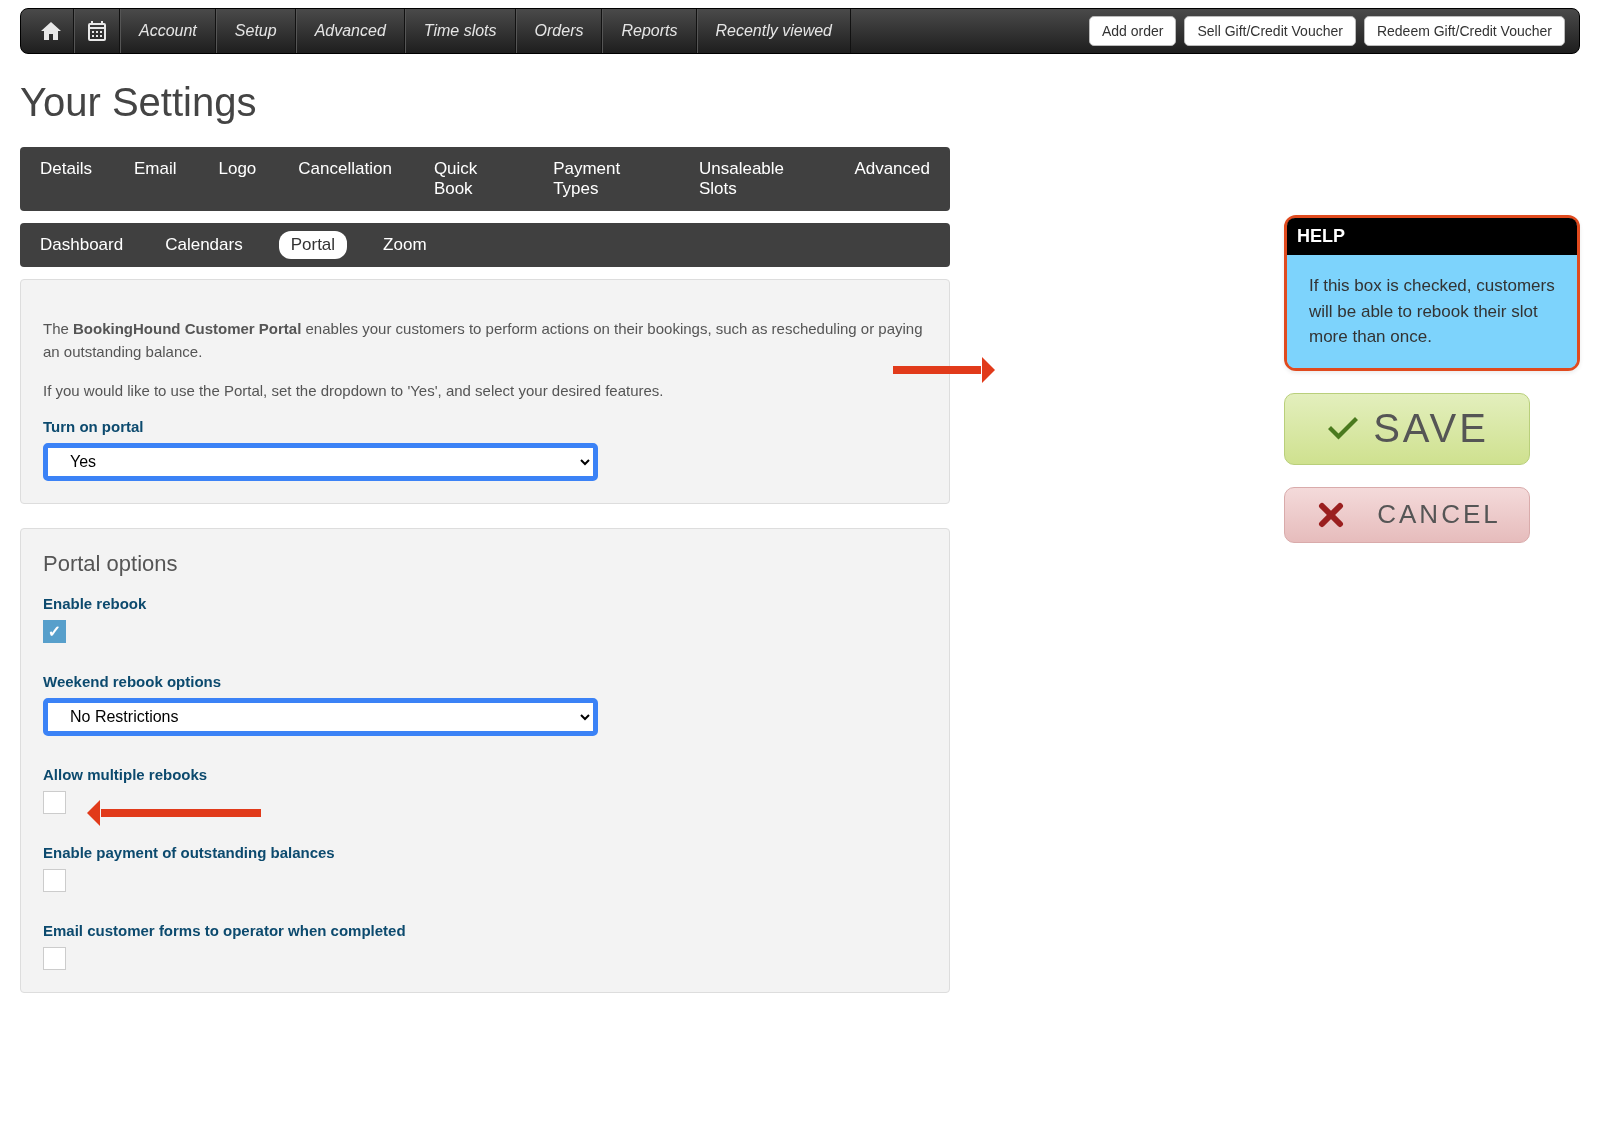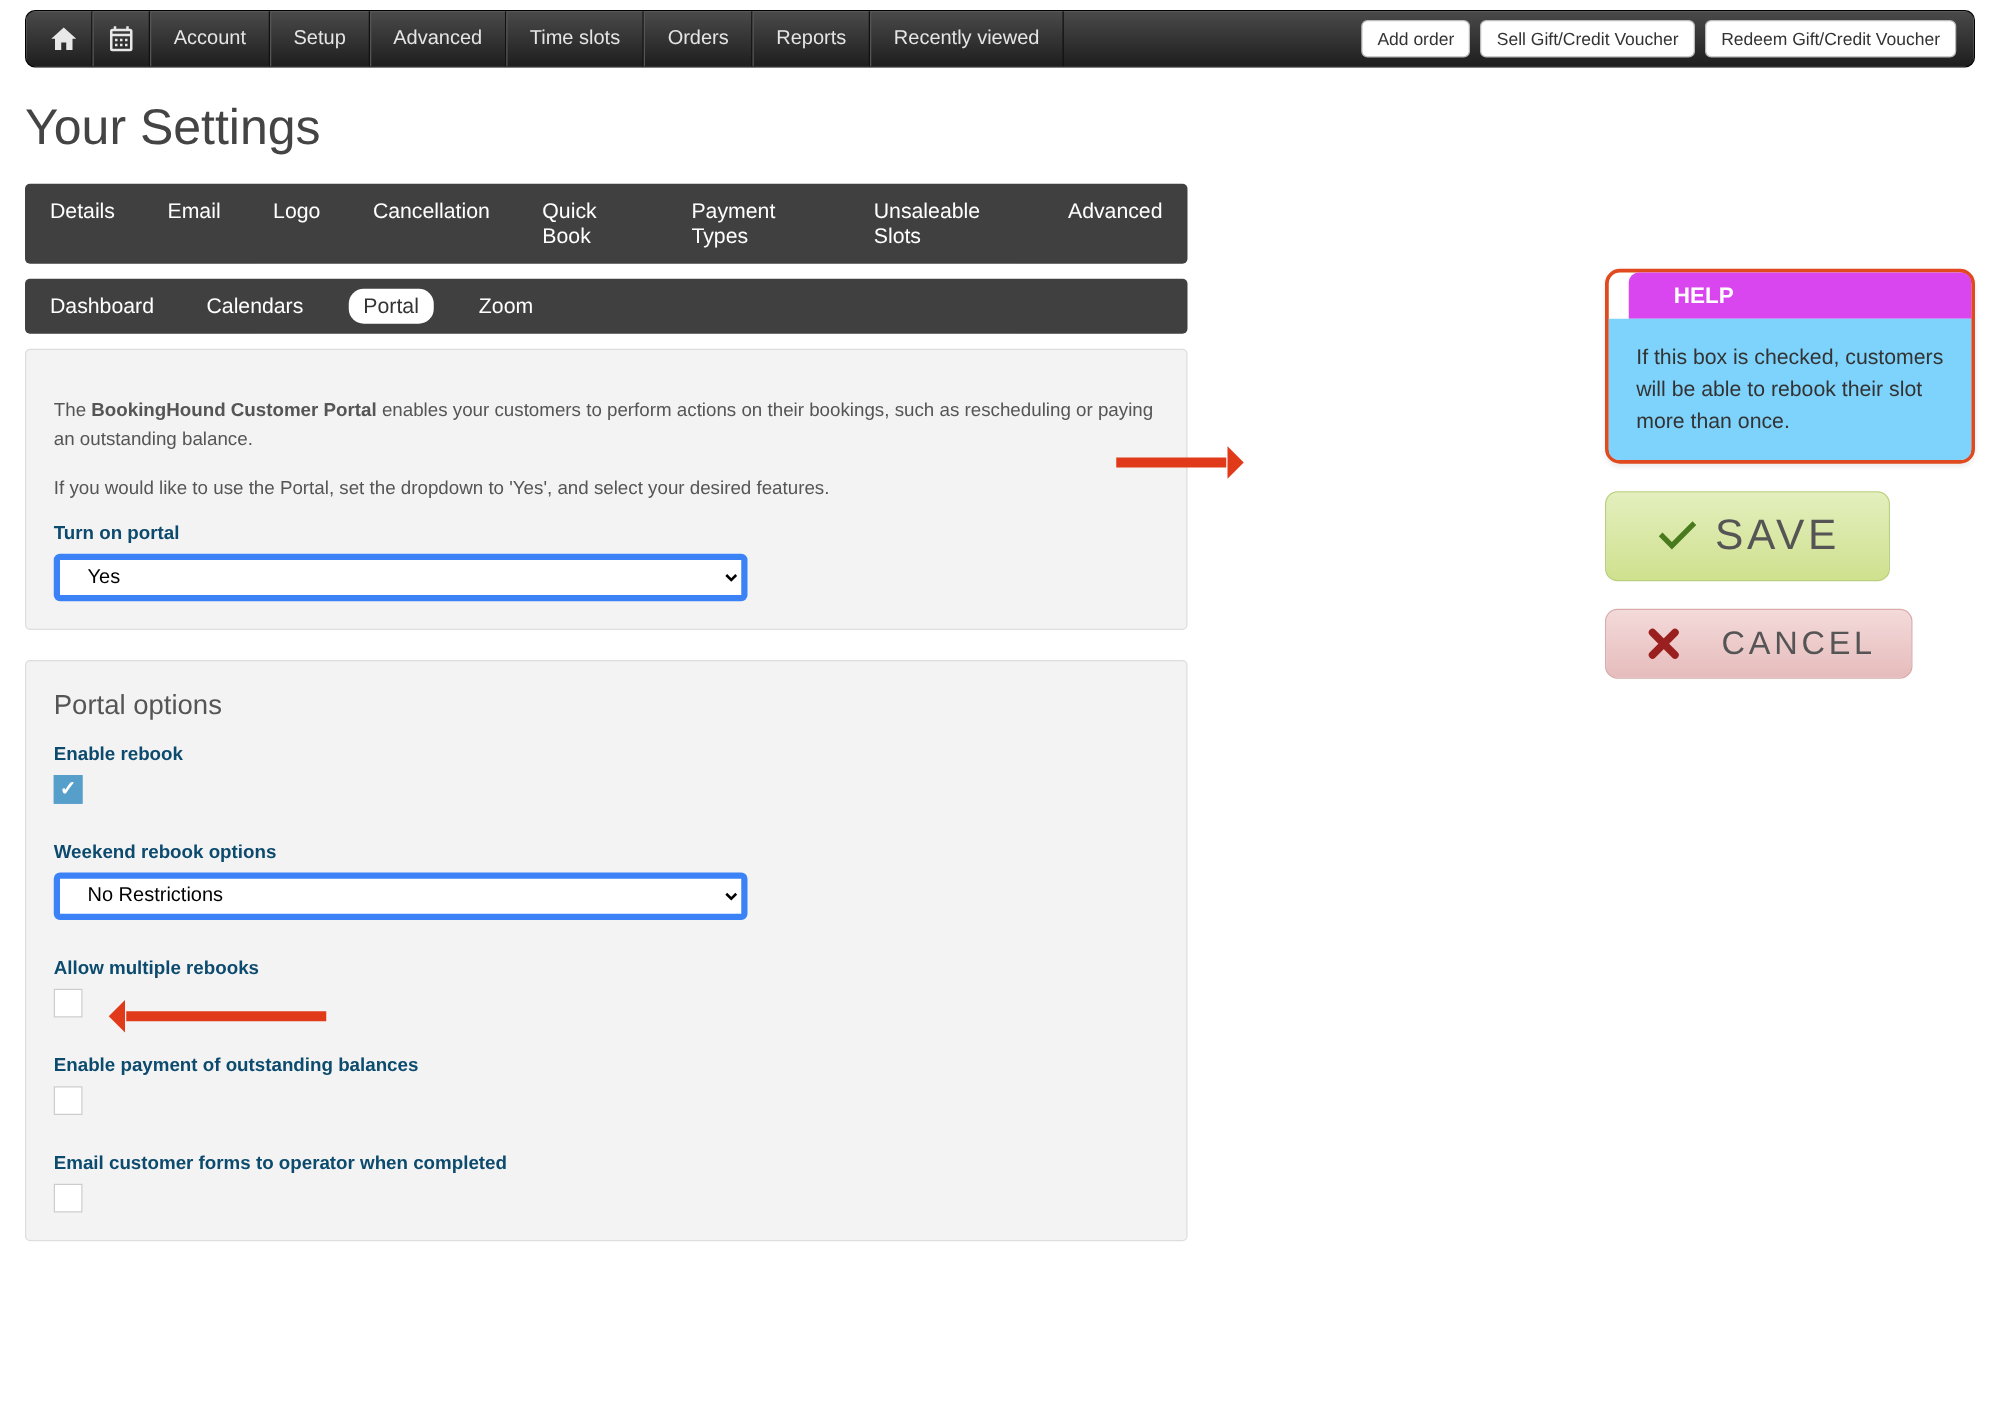--- a/index.html
+++ b/index.html
@@ -20,21 +20,21 @@
     border-radius: 8px;
     height: 46px;
     display: flex;
     align-items: stretch;
     padding: 0 8px;
   }
   .nav-left { display:flex; align-items:stretch; }
   .nav-item, .nav-icon {
     display:flex; align-items:center; justify-content:center;
     color:#e5e5e5; padding:0 18px; border-right:1px solid #111; border-left:1px solid #555;
-    font-size:16px; cursor:pointer;
+    font-size:16px; cursor:pointer;font-style:italic;
   }
   .nav-icon { padding:0 10px; font-size:22px; }
   .nav-item:first-child, .nav-icon:first-child { border-left:none; }
   .nav-right { margin-left:auto; display:flex; align-items:center; gap:8px; padding-right:6px; }
   .nav-btn {
     background:#fff; color:#333; border:1px solid #bbb; border-radius:5px;
     padding:6px 12px; font-size:14px; cursor:pointer;
   }
 
   h1.page-title { font-size:40px; font-weight:500; color:#444; margin:26px 0 22px; }
@@ -70,30 +70,30 @@
     display:flex; align-items:center; justify-content:center; cursor:pointer;
   }
   .chk.checked { background:#579fcb; color:#fff; border-color:#579fcb; }
   .chk.checked::after { content:"✓"; font-size:16px; font-weight:bold; }
 
   .help-box {
     border:3px solid #e04a1e; border-radius:12px; background:#fff;
     box-shadow:0 2px 4px rgba(0,0,0,.08);
   }
   .help-hdr {
-    background:#d946ef; color:#fff; font-weight:700; font-size:18px;
-    padding:8px 36px; border-radius:8px 8px 0 0;margin-left:16px;
+    background:#000000; color:#fff; font-weight:700; font-size:18px;
+    padding:8px 10px; border-radius:8px 8px 0 0;
   }
   .help-body { padding:18px 22px; background:#7dd3fc; border-radius:0 0 8px 8px; font-size:17px; color:#333; line-height:1.5; }
 
   .bigbtn {
     display:flex; align-items:center; justify-content:center;
-    gap:12px; width:228px; height:72px; border-radius:10px;
+    gap:12px; width:246px; height:72px; border-radius:10px;
     margin-top:22px; cursor:pointer;
-    font-size:34px; letter-spacing:3px; color:#555;
+    font-size:40px; letter-spacing:3px; color:#555;
     border:1px solid #ccc;
   }
   .bigbtn.save {
     background:linear-gradient(#e3efbd,#cfe18f);
     border-color:#b9cf7b;
   }
   .bigbtn.cancel {
     background:linear-gradient(#f4dada,#e6bcbc);
     border-color:#d9abab; height:56px; font-size:26px; width:246px;gap:28px;
   }

